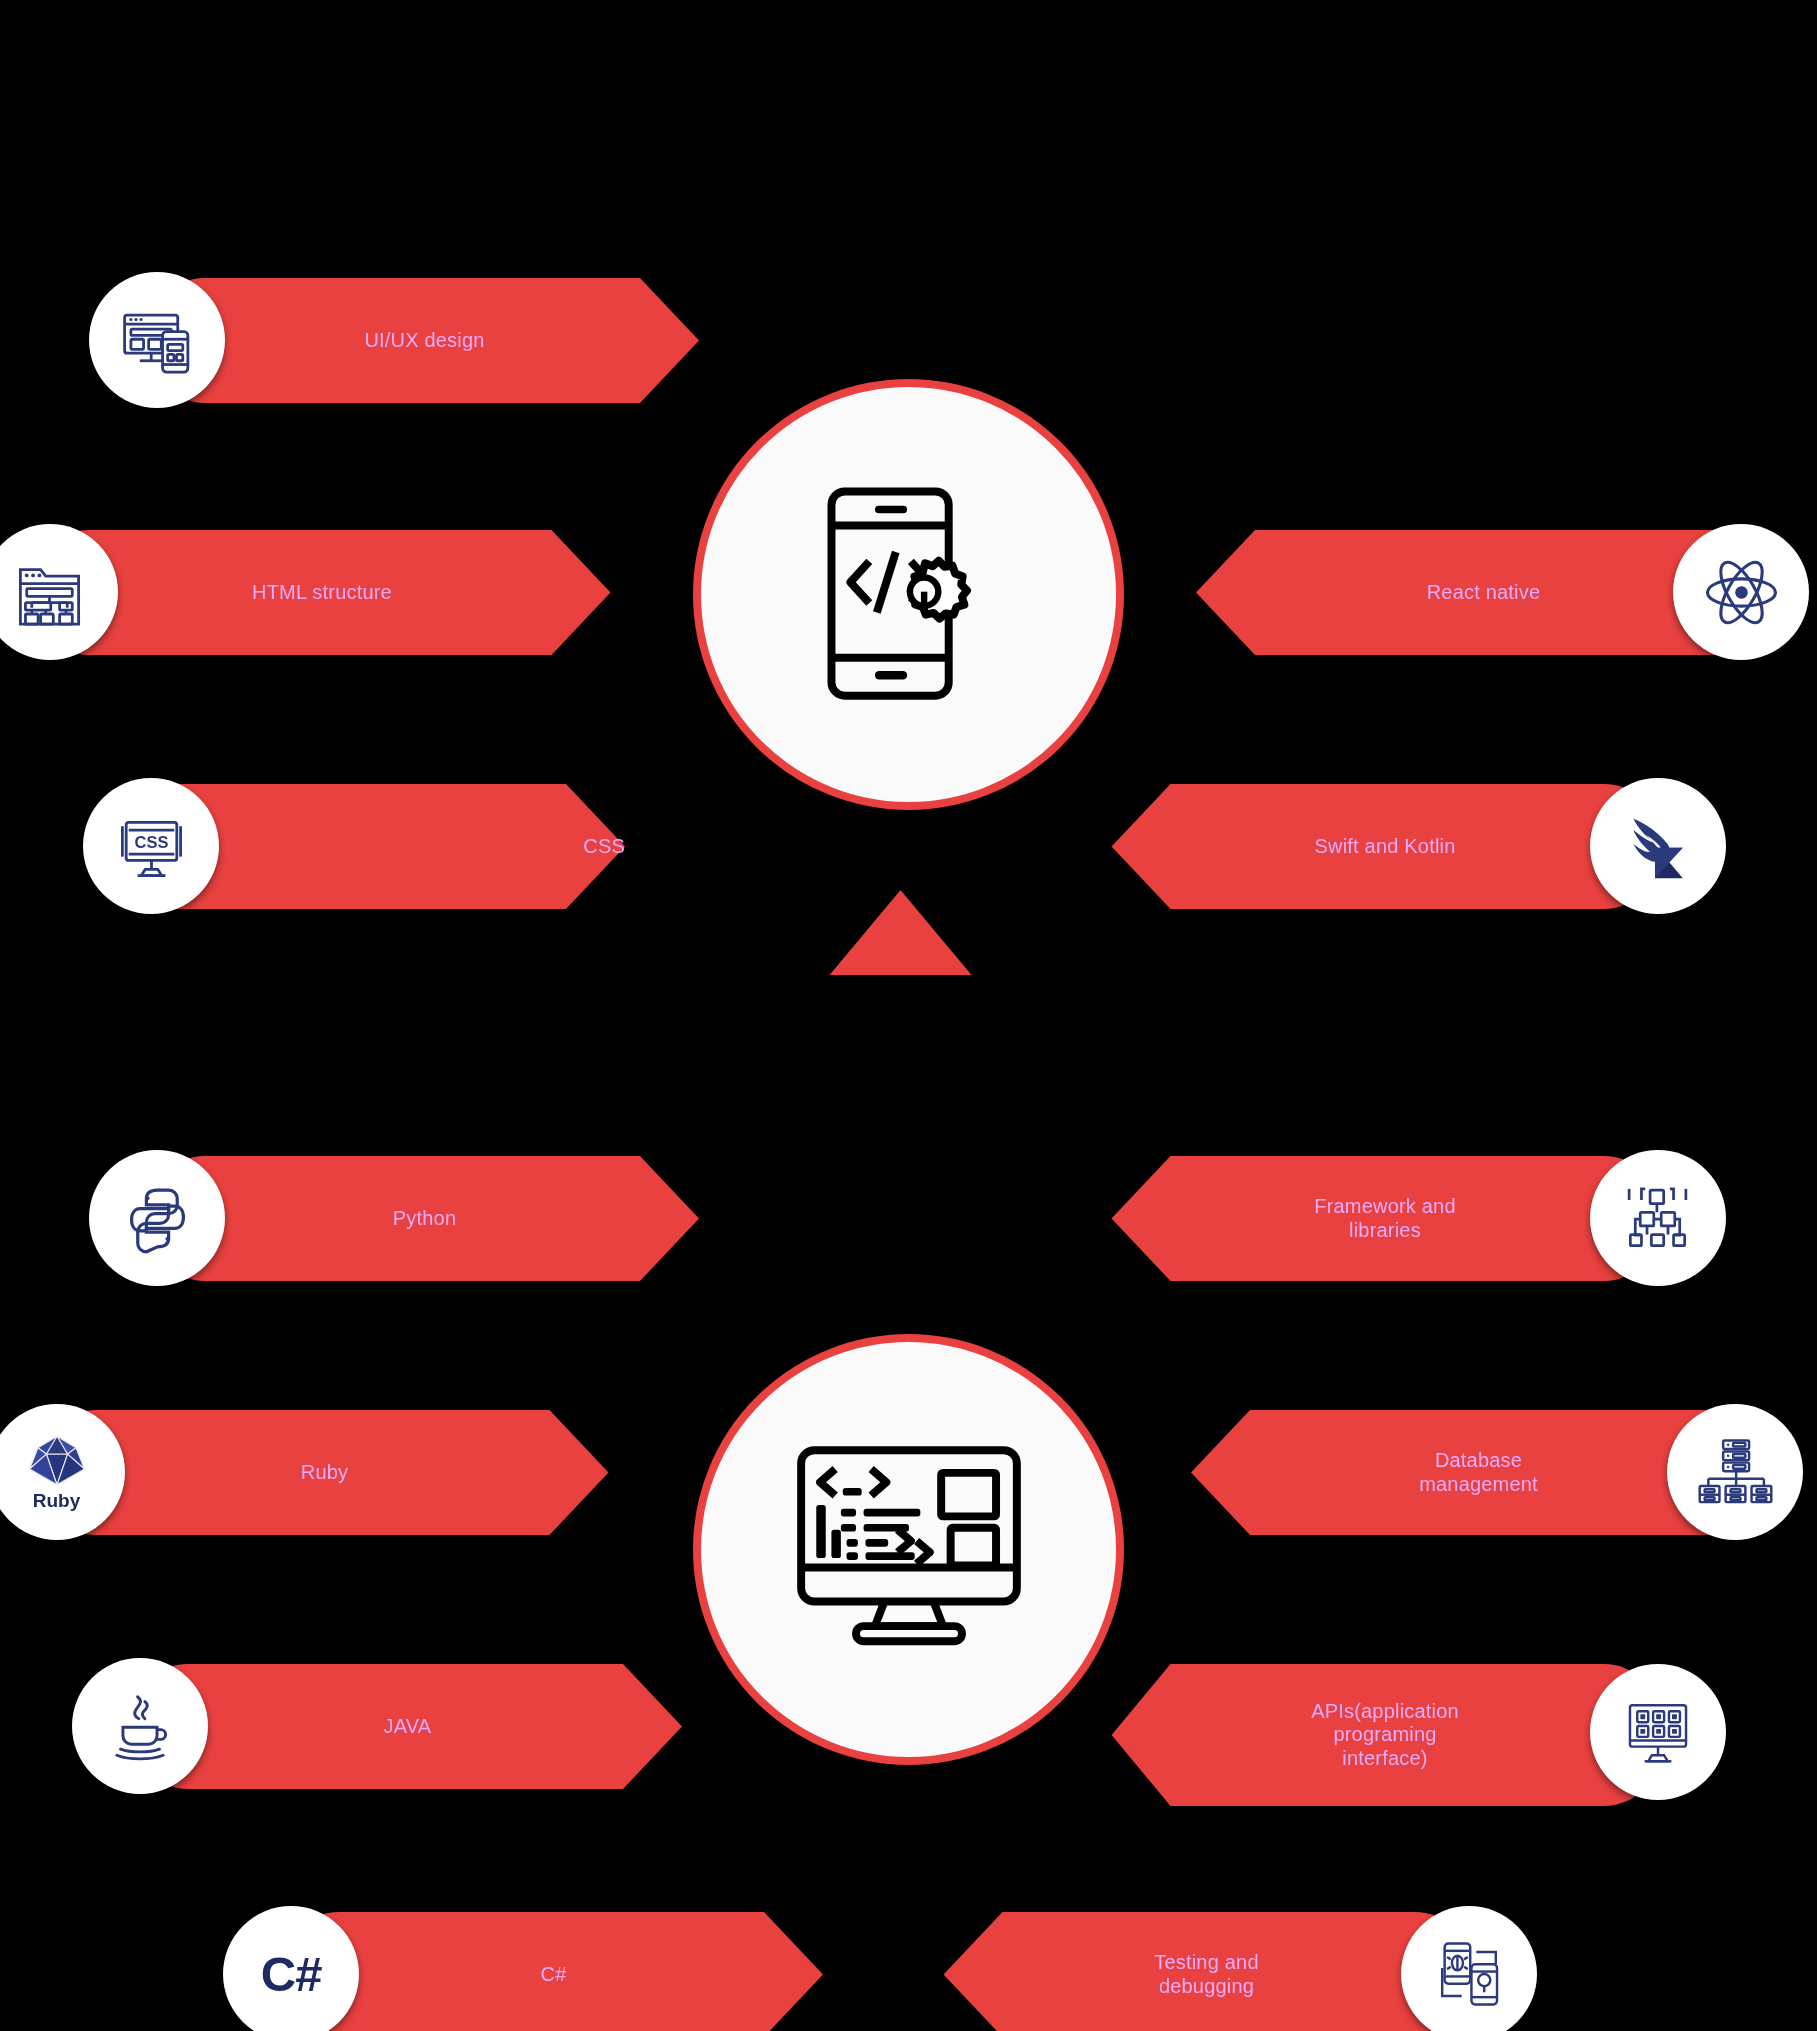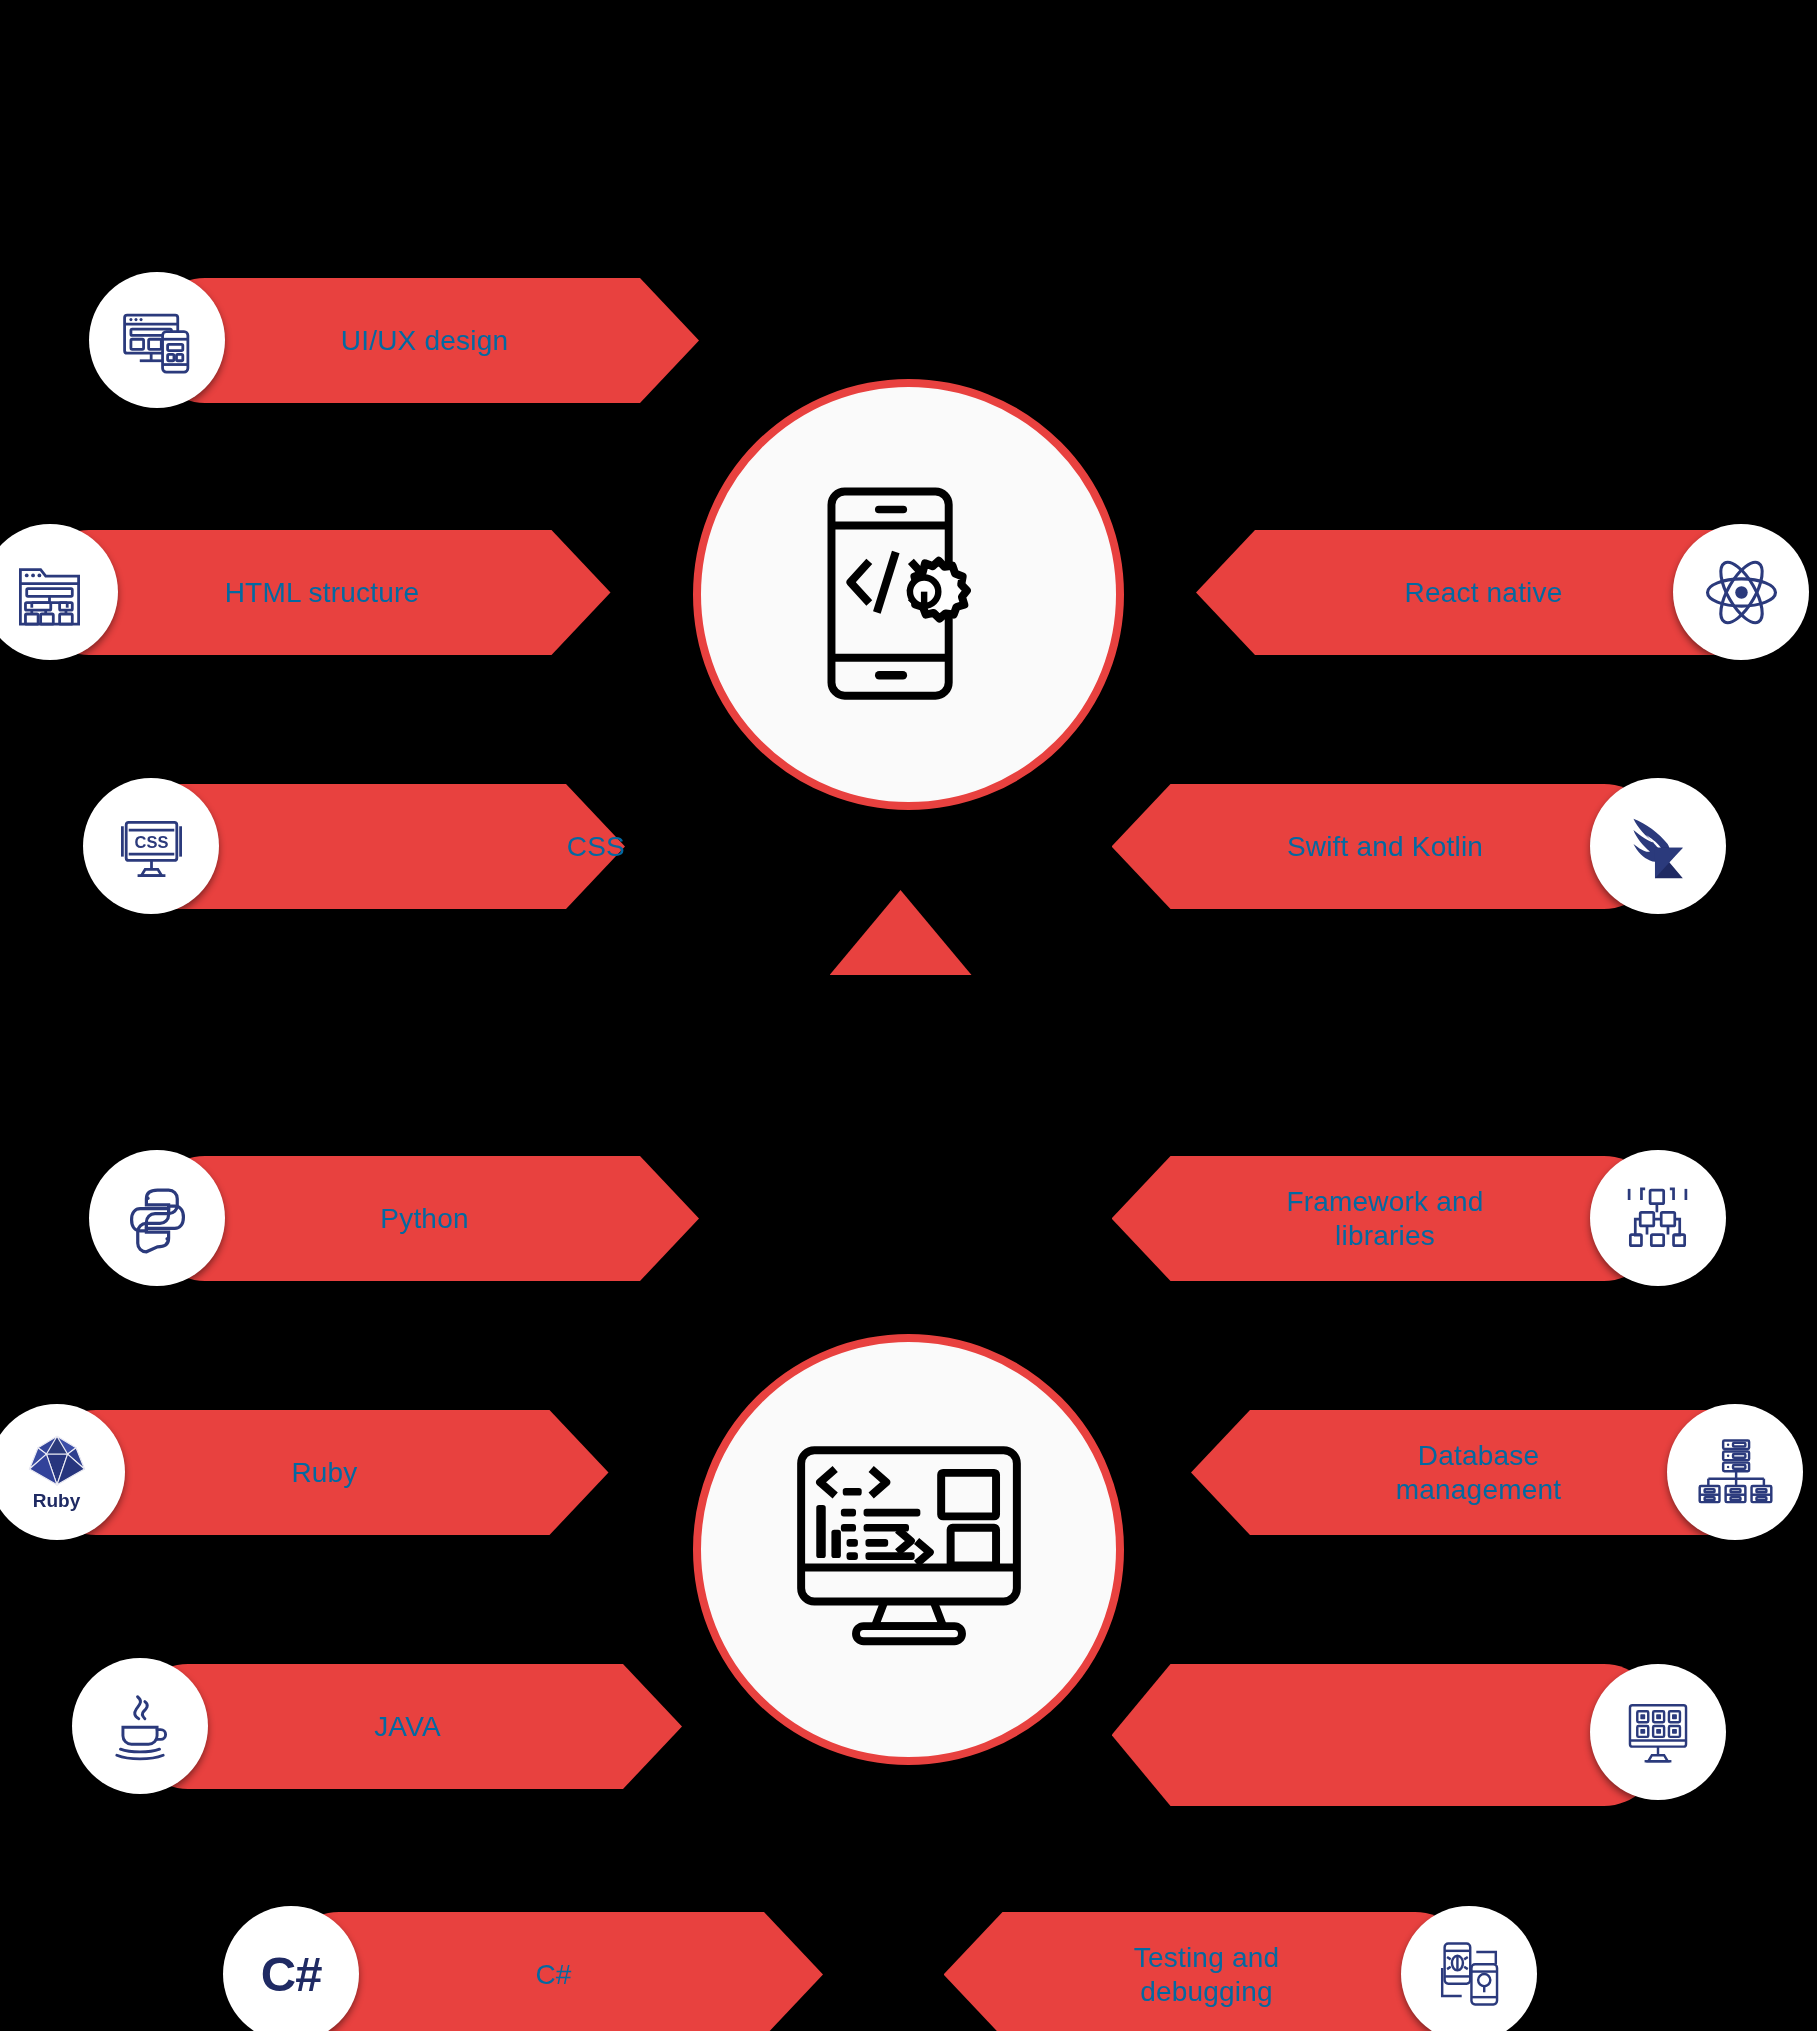--- a/index.html
+++ b/index.html
@@ -39,22 +39,22 @@
   }
   .chev.left {
     -webkit-clip-path: polygon(59px 0, 100% 0, 100% 100%, 59px 100%, 0 50%);
     clip-path: polygon(59px 0, 100% 0, 100% 100%, 59px 100%, 0 50%);
     border-top-right-radius: 55px;
     border-bottom-right-radius: 55px;
   }
   .banner-label {
     position: relative;
     z-index: 3;
-    color: #0369a1;
-    font-size: 28px;
+    color: #f0abfc;
+    font-size: 20px;
     font-weight: 400;
     line-height: 1.18;
     text-align: center;
     white-space: pre-line;
     letter-spacing: 0.2px;
   }
   .icon-bubble {
     position: absolute;
     z-index: 4;
     background: #FFFFFF;
@@ -347,20 +347,23 @@
         <rect x="30.5" y="17.5" width="4" height="4" rx="0.6" fill="#2B3A7C" stroke="none"></rect>
         <rect x="43.5" y="17.5" width="4" height="4" rx="0.6" fill="#2B3A7C" stroke="none"></rect>
         <rect x="17.5" y="29.5" width="4" height="4" rx="0.6" fill="#2B3A7C" stroke="none"></rect>
         <rect x="30.5" y="29.5" width="4" height="4" rx="0.6" fill="#2B3A7C" stroke="none"></rect>
         <rect x="43.5" y="29.5" width="4" height="4" rx="0.6" fill="#2B3A7C" stroke="none"></rect>
         <line x1="32" y1="44" x2="32" y2="51"></line>
         <path d="M24 56h16l-3-5H27z"></path>
         <line x1="21" y1="56" x2="43" y2="56"></line>
       </svg>
     </div>
+    <span class="banner-label">APIs(application
+programing
+interface)</span>
   </div>
 
   <div class="banner" style="left:1005px; top:1912px; width:526px; height:125px; justify-content:center; padding-right:123px;">
     <div class="chev left"></div>
     <div class="icon-bubble" style="right:-5.7px; top:-5.7px; width:136px; height:136px;">
       <svg width="78" height="78" viewBox="0 0 64 64" fill="none" stroke="#2B3A7C" stroke-width="2">
         <rect x="12" y="7" width="21" height="33" rx="3"></rect>
         <line x1="12" y1="13" x2="33" y2="13"></line>
         <line x1="12" y1="34" x2="33" y2="34"></line>
         <ellipse cx="22.5" cy="23" rx="4.5" ry="6"></ellipse>

